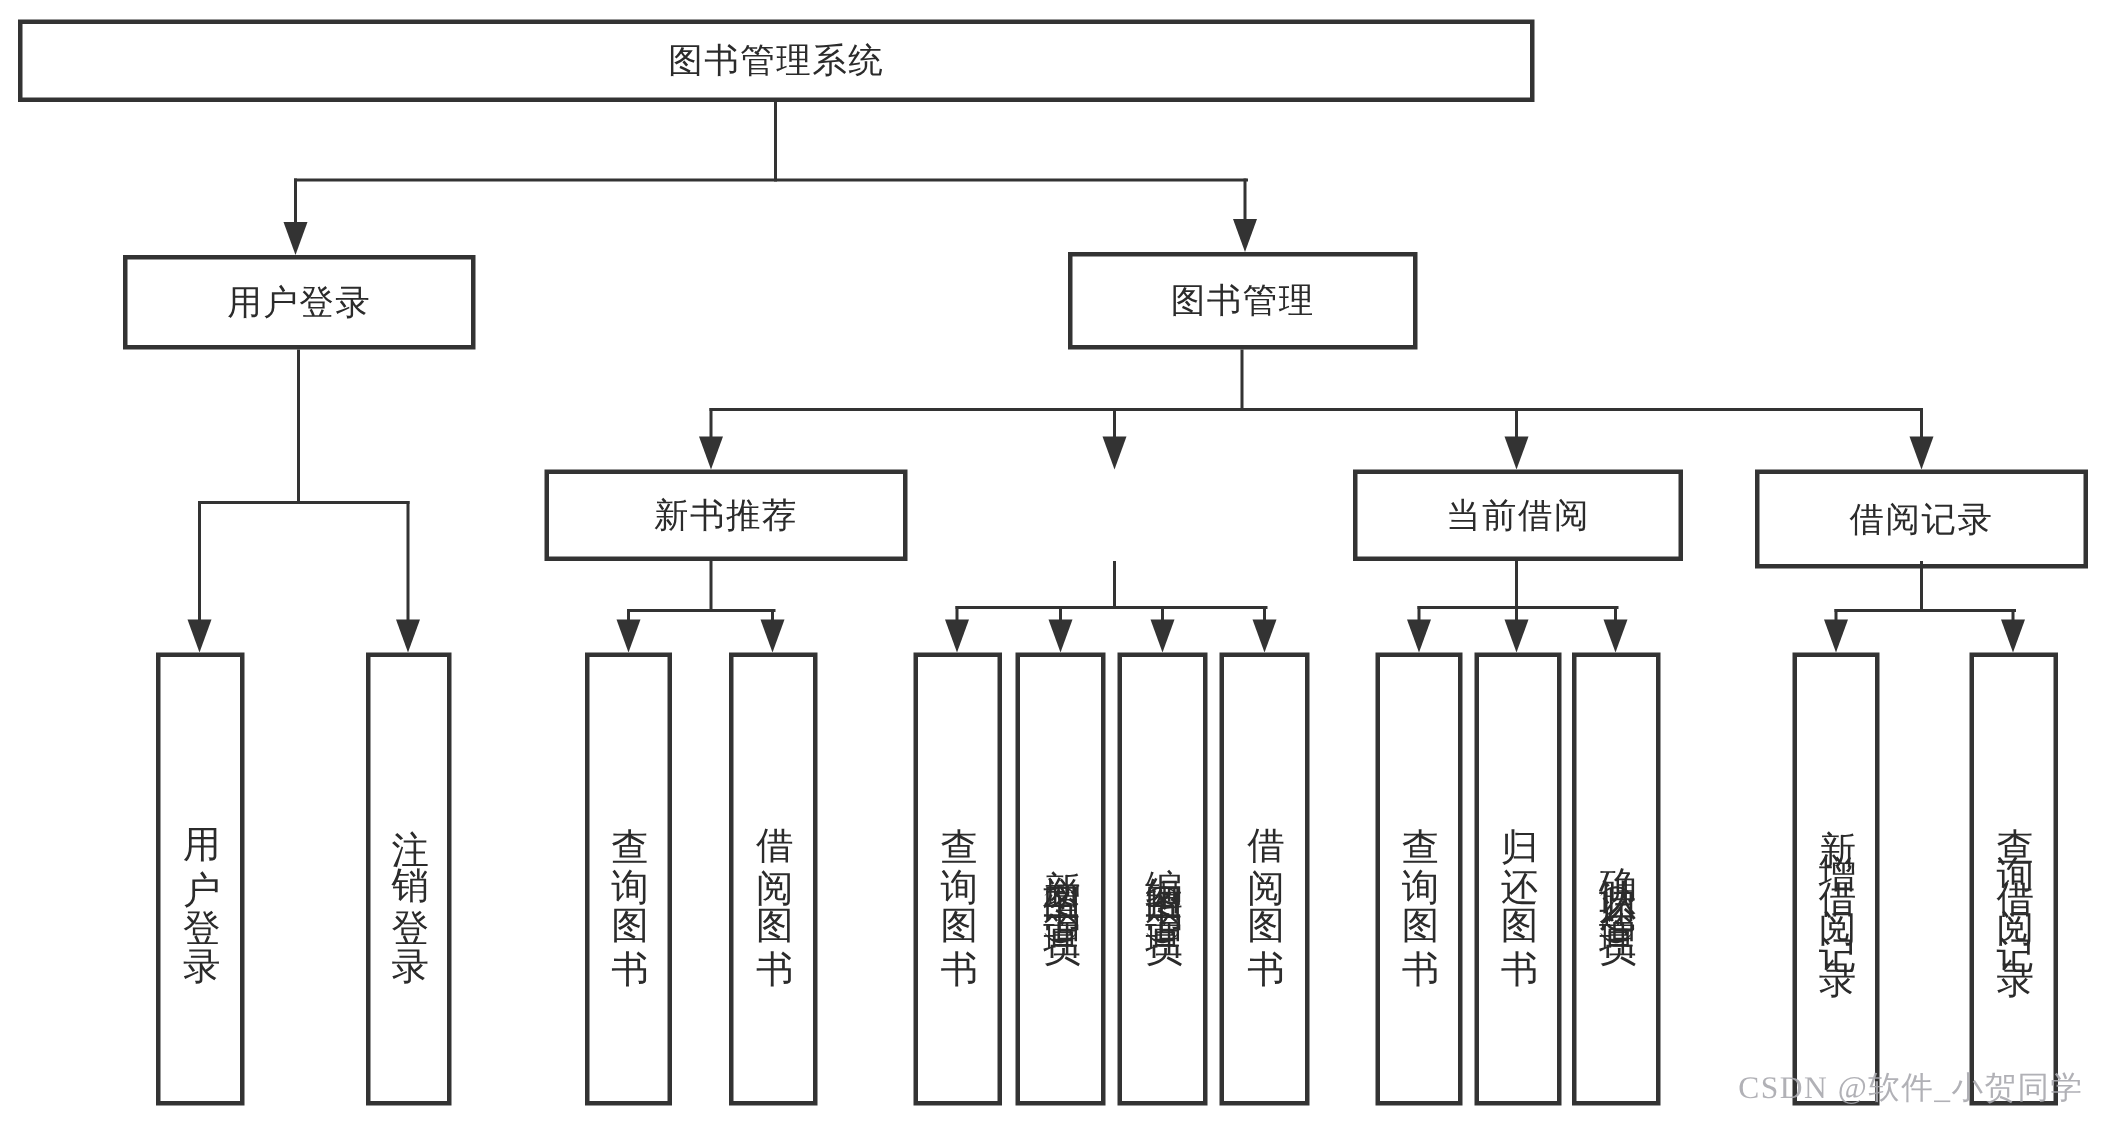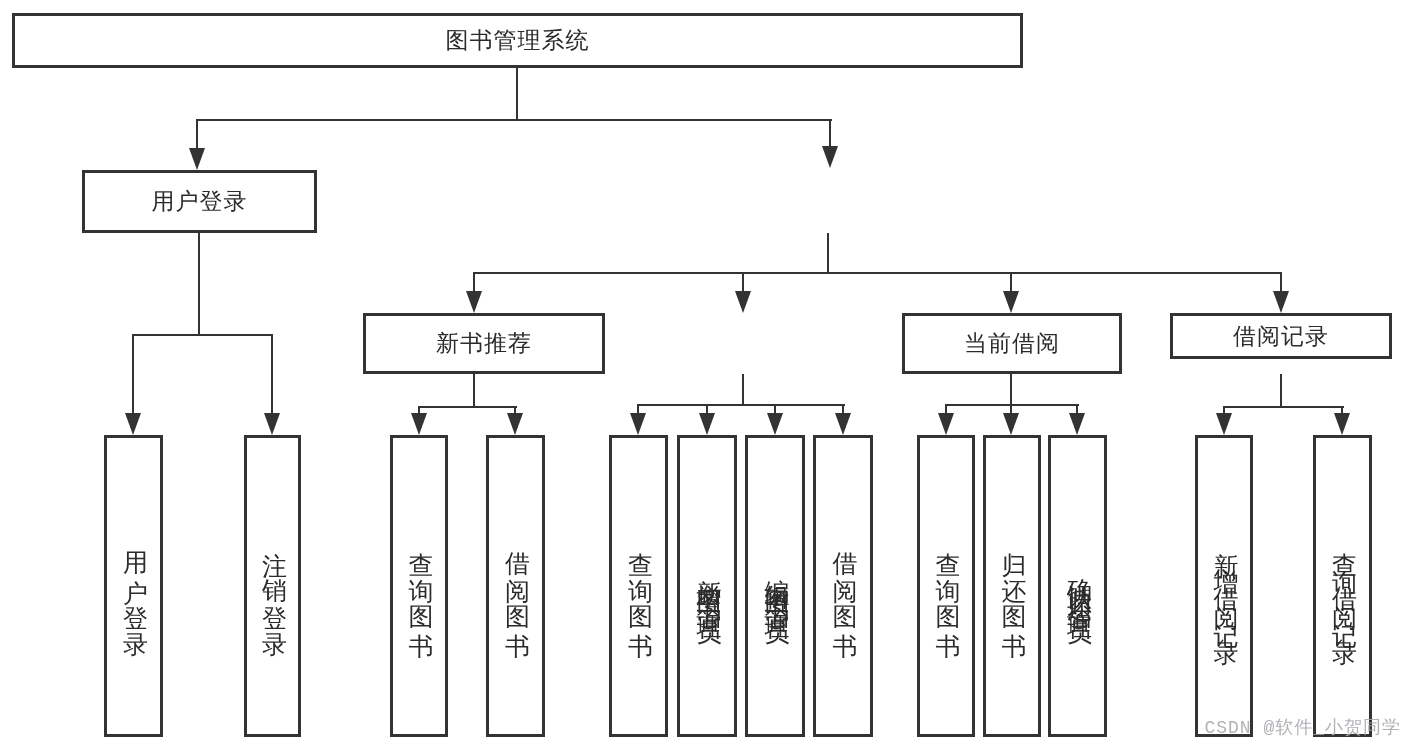--- a/index.html
+++ b/index.html
@@ -1,20 +1,20 @@
 <!DOCTYPE html>
 <html style="--line: #333333; --text: #2b2b2b; --watermark: #a9a9af; --background: #ffffff;"><head>
 <meta charset="utf-8">
 <style>
   html,body{margin:0;padding:0;background:#fff;}
   #canvas{
     position:relative;
     width:1405px;height:747px;
     background:var(--background,#fff);
-    font-family:Liberation Mono, monospace;
+    font-family:Liberation Serif, serif;
     overflow:hidden;
   }
   .box{
     position:absolute;
     box-sizing:border-box;
     border:3px solid var(--line,#333);
     background:#fff;
     display:flex;align-items:center;justify-content:center;
   }
   .lbl{
@@ -37,22 +37,22 @@
   .sp9{letter-spacing:6px;}
   .line{position:absolute;background:var(--line,#333);}
   .arrow{
     position:absolute;width:0;height:0;
     border-left:8px solid transparent;
     border-right:8px solid transparent;
     border-top:22px solid var(--line,#333);
   }
   .watermark{
     position:absolute;
-    right:4px;bottom:8px;
-    font-size:18px;
+    right:16px;bottom:8px;
+    font-size:21px;
     color:var(--watermark,#a9a9af);
     letter-spacing:1px;
     z-index:5;
     opacity:.9;
   }
 </style>
 </head>
 <body>
 
 <div id="canvas">
@@ -63,20 +63,23 @@
 
   <div class="line" style="left:516px;top:68px;width:2px;height:53px"></div>
   <div class="line" style="left:196px;top:119px;width:636px;height:2px"></div>
   <div class="line" style="left:196px;top:119px;width:2px;height:32px"></div>
   <div class="arrow" style="left:189px;top:148px"></div>
   <div class="line" style="left:829px;top:119px;width:2px;height:30px"></div>
   <div class="arrow" style="left:822px;top:146px"></div>
 
   <div class="box" style="left:82px;top:170px;width:235px;height:63px">
     <span class="lbl">用户登录</span>
+  </div>
+  <div class="box" style="left:712px;top:168px;width:233px;height:65px">
+    <span class="lbl">图书管理</span>
   </div>
 
   <div class="line" style="left:198px;top:233px;width:2px;height:103px"></div>
   <div class="line" style="left:132px;top:334px;width:141px;height:2px"></div>
   <div class="line" style="left:132px;top:334px;width:2px;height:81px"></div>
   <div class="arrow" style="left:125px;top:413px"></div>
   <div class="line" style="left:271px;top:334px;width:2px;height:81px"></div>
   <div class="arrow" style="left:264px;top:413px"></div>
 
   <div class="line" style="left:827px;top:233px;width:2px;height:41px"></div>
@@ -89,21 +92,21 @@
   <div class="arrow" style="left:1003px;top:291px"></div>
   <div class="line" style="left:1280px;top:272px;width:2px;height:21px"></div>
   <div class="arrow" style="left:1273px;top:291px"></div>
 
   <div class="box" style="left:363px;top:313px;width:242px;height:61px">
     <span class="lbl">新书推荐</span>
   </div>
   <div class="box" style="left:902px;top:313px;width:220px;height:61px">
     <span class="lbl">当前借阅</span>
   </div>
-  <div class="box" style="left:1170px;top:313px;width:222px;height:46px">
+  <div class="box" style="left:1170px;top:313px;width:222px;height:66px">
     <span class="lbl">借阅记录</span>
   </div>
 
   <div class="line" style="left:473px;top:374px;width:2px;height:34px"></div>
   <div class="line" style="left:418px;top:406px;width:99px;height:2px"></div>
   <div class="line" style="left:418px;top:406px;width:2px;height:9px"></div>
   <div class="arrow" style="left:411px;top:413px"></div>
   <div class="line" style="left:514px;top:406px;width:2px;height:9px"></div>
   <div class="arrow" style="left:507px;top:413px"></div>
 

